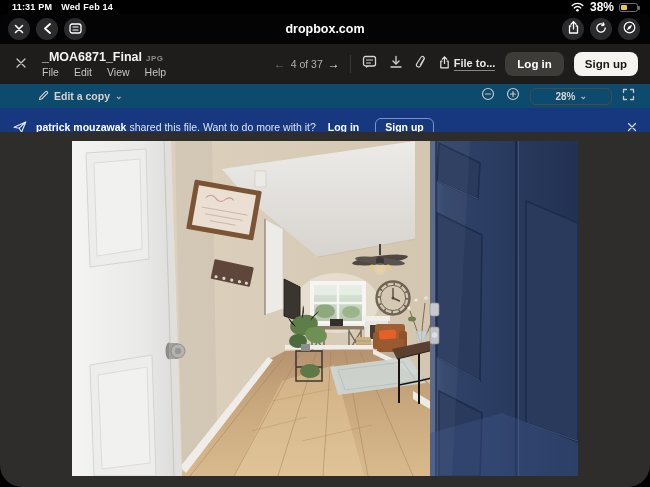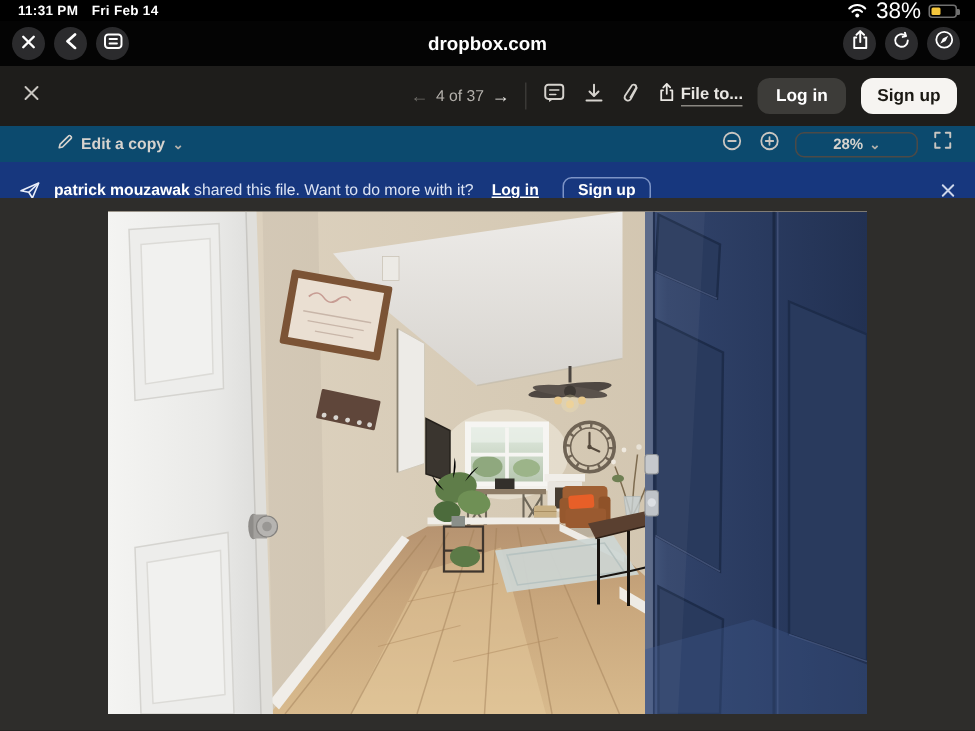--- a/index.html
+++ b/index.html
@@ -1,23 +1,23 @@
 <!DOCTYPE html>
 <html><head>
 <meta charset="utf-8">
 <style>
   html,body{margin:0;padding:0;background:#000;}
   #screen{position:relative;width:650px;height:487px;overflow:hidden;background:#000;
-    font-family:"Liberation Sans",sans-serif;-webkit-user-select:none;user-select:none;}
+    font-family:"Liberation Sans",sans-serif;-webkit-user-select:none;user-select:none;border-radius:22px;}
 
   
   .statusbar{position:absolute;top:0;left:0;right:0;height:14px;background:#000;
     display:flex;align-items:center;justify-content:space-between;padding:0 12px;box-sizing:border-box;}
   .sb-left{display:flex;gap:9px;color:#fff;font-size:9px;font-weight:bold;letter-spacing:.2px;}
-  .sb-right{display:flex;align-items:center;gap:5px;color:#fff;font-size:15px;font-weight:normal;}
+  .sb-right{display:flex;align-items:center;gap:5px;color:#fff;font-size:12px;font-weight:bold;}
   .battery{position:relative;width:19px;height:9px;border:1px solid #6f6f6f;border-radius:2.5px;box-sizing:border-box;}
   .battery .fill{position:absolute;left:1px;top:1px;bottom:1px;width:6px;background:#f5c63c;border-radius:1px;}
   .battery .nub{position:absolute;right:-3px;top:2.5px;width:2px;height:3.5px;background:#6f6f6f;border-radius:0 1px 1px 0;}
 
   
   .navbar{position:absolute;top:14px;left:0;right:0;height:30px;background:#040404;display:flex;align-items:center;justify-content:flex-end;}
   .cbtn{width:22px;height:22px;border-radius:50%;background:#2b2b2d;display:flex;align-items:center;justify-content:center;flex:0 0 auto;}
   .nav-left{display:flex;gap:6px;margin-left:8px;}
   .nav-right{display:flex;gap:6px;margin-left:auto;margin-right:10px;}
   .addr{position:absolute;left:0;right:0;text-align:center;color:#fff;font-size:12.5px;font-weight:bold;pointer-events:none;}
@@ -66,21 +66,21 @@
   .photo svg{display:block;}
 </style>
 </head>
 <body>
 
 <div id="screen">
 
   <div class="statusbar">
     <div class="sb-left">
       <span>11:31 PM</span>
-      <span>Fri Feb 14</span>
+      <span>Wed Feb 14</span>
     </div>
     <div class="sb-right">
       <span class="icon-btn">
         <svg width="13" height="10" viewBox="0 0 13 10">
             <path d="M1.2 3.6 A7.4 7.4 0 0 1 11.8 3.6" stroke="#fff" stroke-width="1.4" fill="none" stroke-linecap="round"></path>
             <path d="M3.3 5.9 A4.4 4.4 0 0 1 9.7 5.9" stroke="#fff" stroke-width="1.4" fill="none" stroke-linecap="round"></path>
             <circle cx="6.5" cy="8.3" r="1.3" fill="#fff"></circle>
           </svg>
       </span>
       <span>38%</span>
@@ -132,20 +132,32 @@
             </svg></span>
       </div>
     </div>
   </div>
 
   <div class="dbx-header">
     <div class="hdr-close icon-btn">
       <span><svg width="12" height="12" viewBox="0 0 12 12">
             <path d="M2 2 L10 10 M10 2 L2 10" stroke="#c9c6c1" stroke-width="1.3" stroke-linecap="round"></path>
           </svg></span>
+    </div>
+    <div class="file-block">
+      <div class="file-row">
+        <span class="file-name">_MOA6871_Final</span>
+        <span class="file-ext">JPG</span>
+      </div>
+      <div class="menu-row">
+        <span class="menu-item">File</span>
+        <span class="menu-item">Edit</span>
+        <span class="menu-item">View</span>
+        <span class="menu-item">Help</span>
+      </div>
     </div>
     <div class="hdr-right">
       <div class="pager">
         <span class="arrow-back">←</span>
         <span class="count">4 of 37</span>
         <span class="arrow-fwd">→</span>
       </div>
       <div class="vdiv"></div>
       <div class="icon-btn">
         <span><svg width="15" height="14" viewBox="0 0 15 14">

